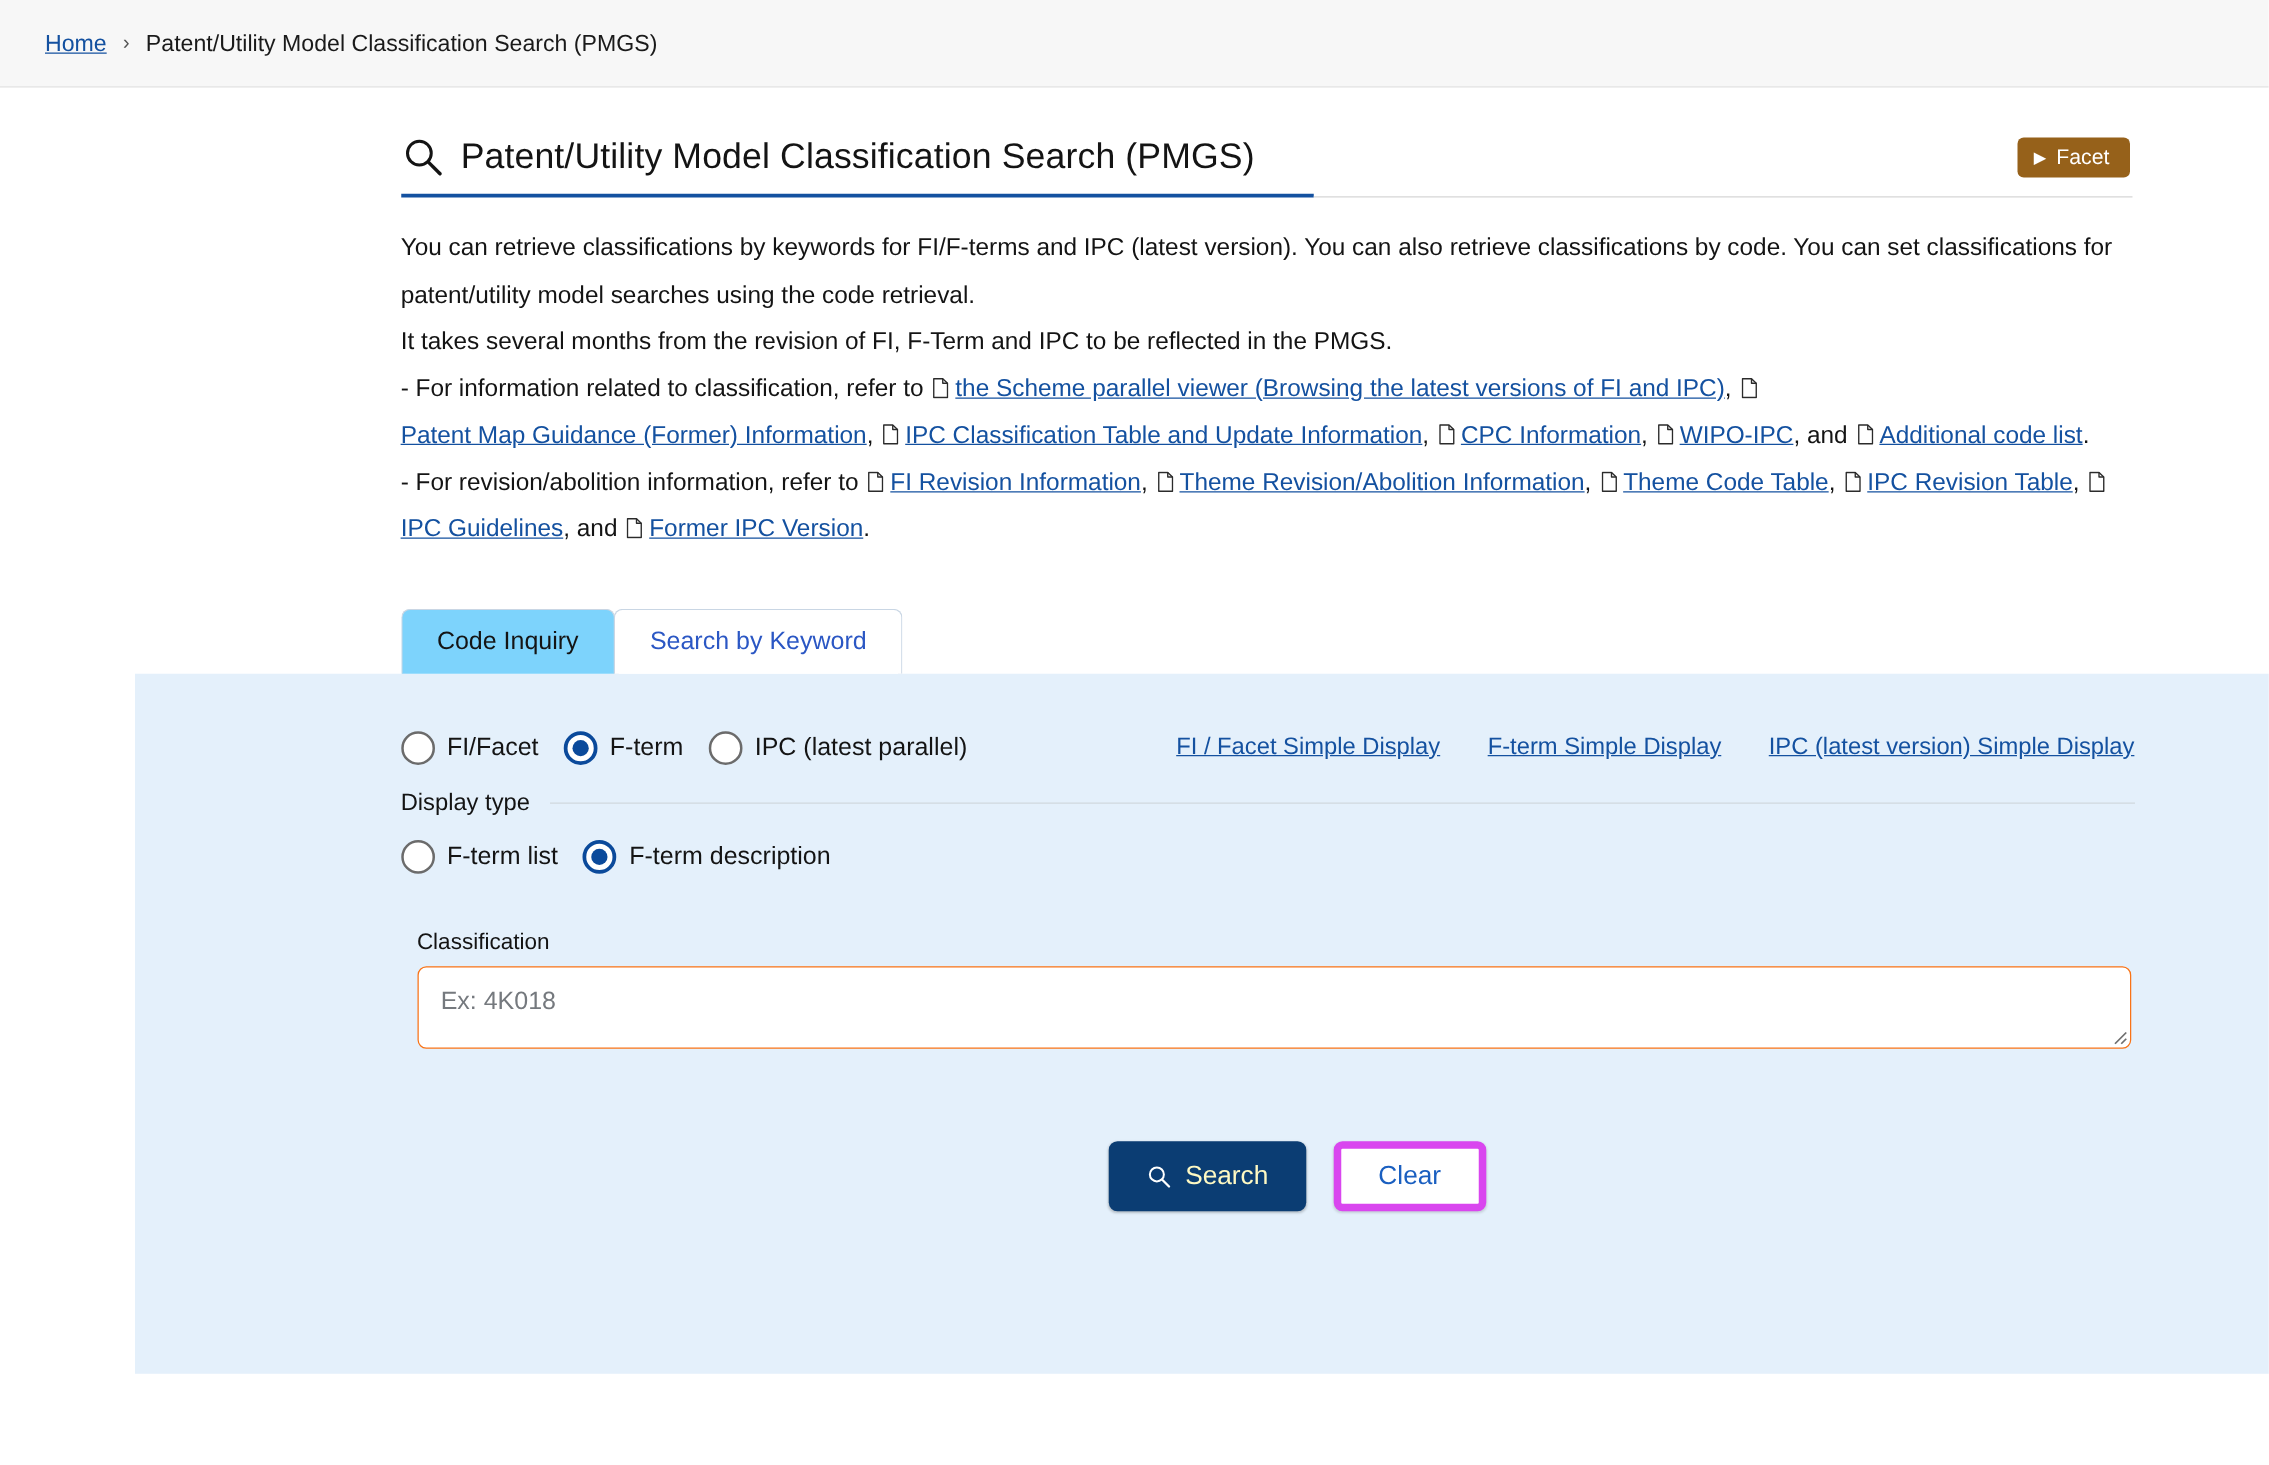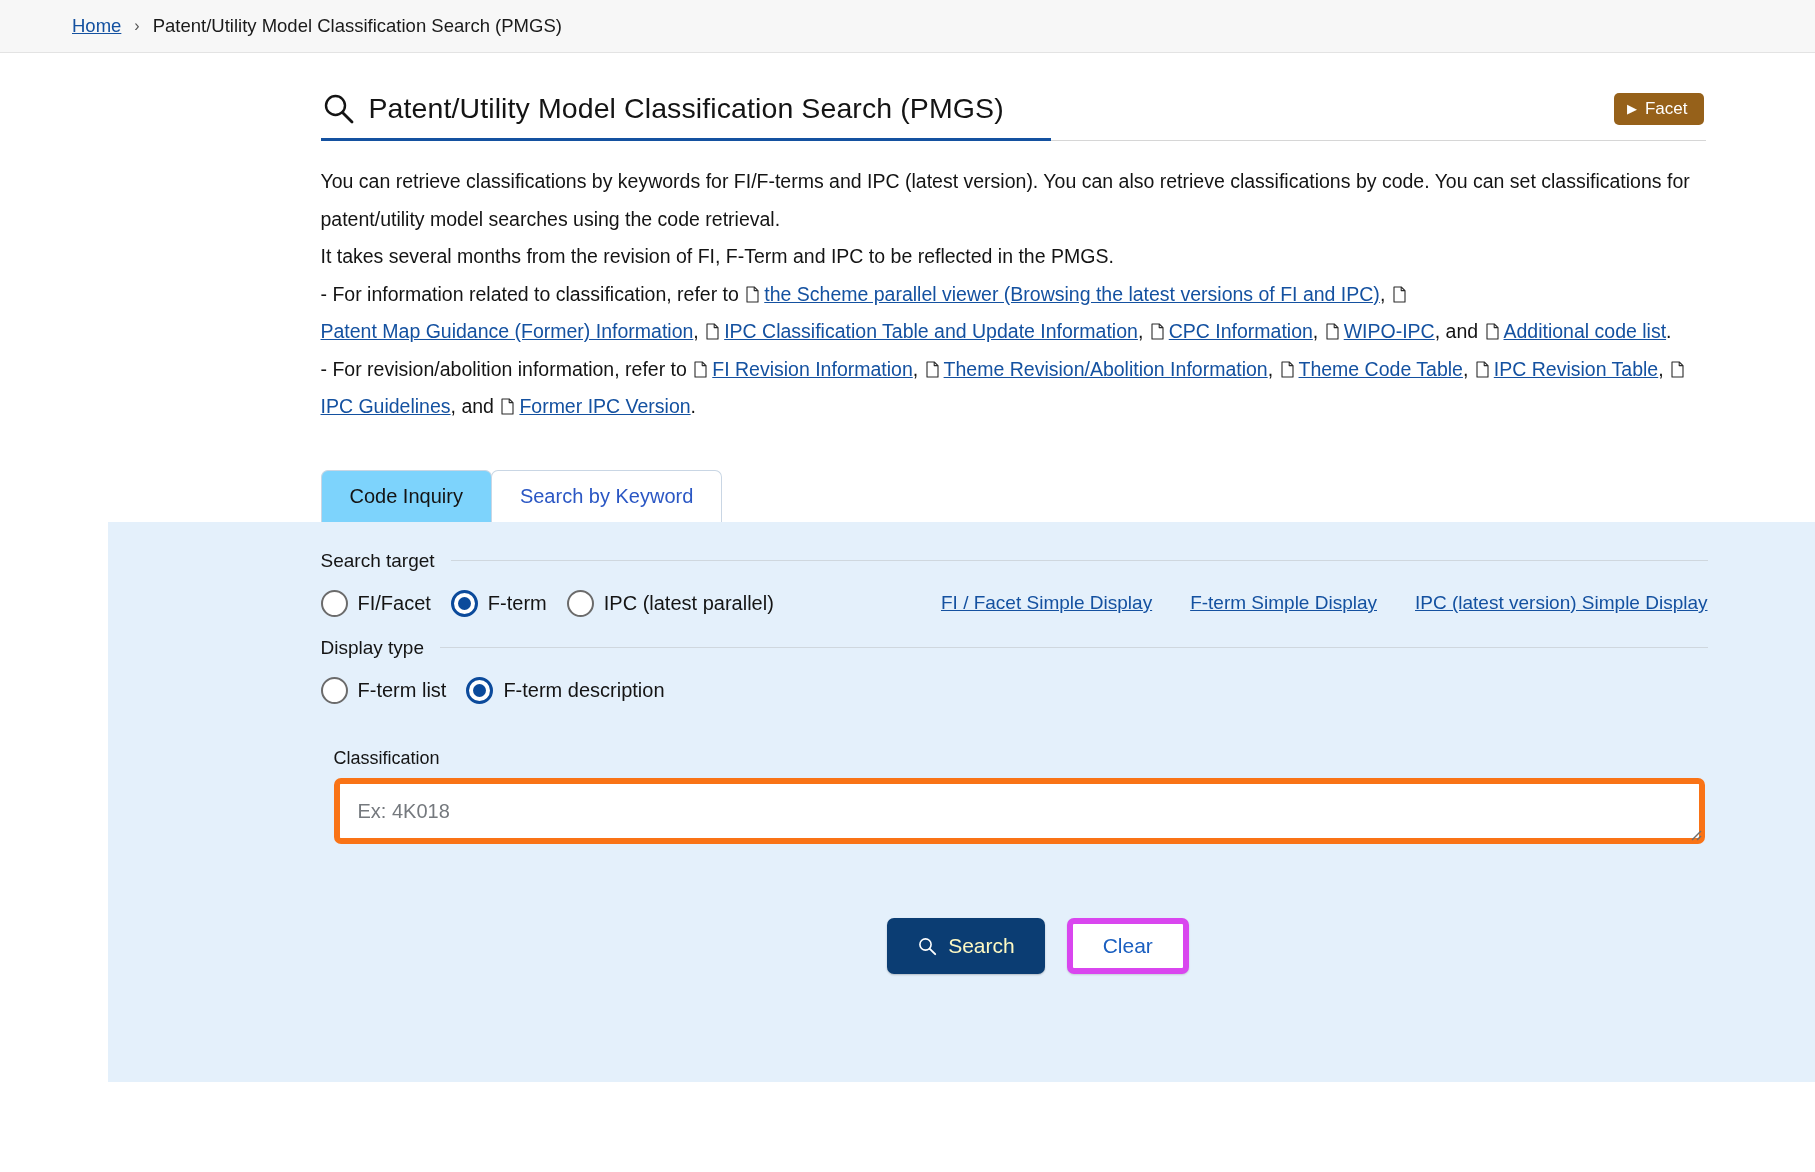--- a/index.html
+++ b/index.html
@@ -8,26 +8,26 @@
     margin: 0; padding: 0;
     width: 1815px; height: 1172px;
     background: #ffffff;
     font-family: "Liberation Sans", sans-serif;
     color: #1a1a1a;
     overflow: hidden;
   }
 
   
   .breadcrumb-bar {
-    height: 53px;
+    height: 70px;
     background: #f7f7f7;
     border-bottom: 1px solid #e3e3e3;
     display: flex;
     align-items: center;
-    padding-left: 72px;
+    padding-left: 36px;
     font-size: 18.5px;
   }
   .breadcrumb-home {
     color: #1451a0;
     text-decoration: underline;
     cursor: pointer;
   }
   .breadcrumb-sep {
     margin: 0 13px;
     color: #555;
@@ -250,21 +250,21 @@
   }
   .field-label {
     font-size: 18px;
     color: #141414;
     margin-bottom: 9px;
   }
   .class-input {
     width: 100%;
     height: 66px;
     background: #ffffff;
-    border: 6px solid #f97316;
+    border: 1px solid #f97316;
     border-radius: 7px;
     font-size: 20px;
     font-family: "Liberation Sans", sans-serif;
     color: #141414;
     padding: 16px 18px;
     resize: none;
     outline: none;
     display: block;
     position: relative;
   }
@@ -398,24 +398,20 @@
         <span>Code Inquiry</span>
       </div>
       <div class="tab">
         <span>Search by Keyword</span>
       </div>
     </div>
 
     <div class="panel">
       <div class="panel-inner">
 
-        <div class="fieldset-legend">
-          <span>Search target</span>
-          <span class="legend-rule"></span>
-        </div>
 
         <div class="radio-row">
           <label class="radio-item">
             <span class="radio-dot"></span>
             <span class="radio-label">FI/Facet</span>
           </label>
           <label class="radio-item">
             <span class="radio-dot checked"></span>
             <span class="radio-label">F-term</span>
           </label>

